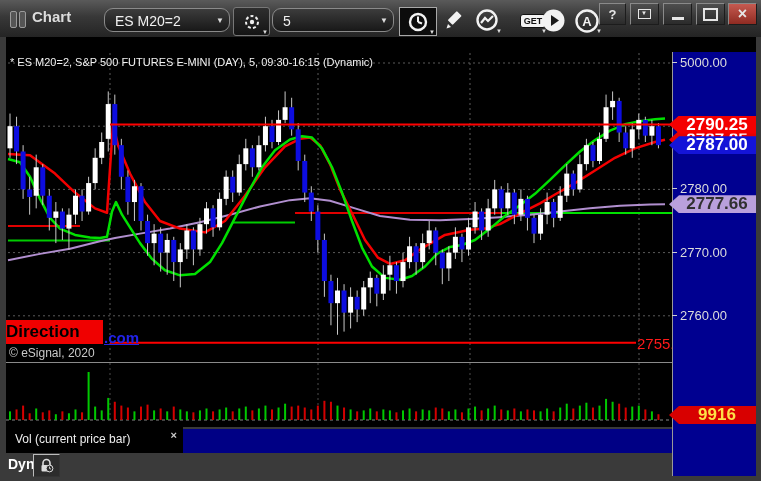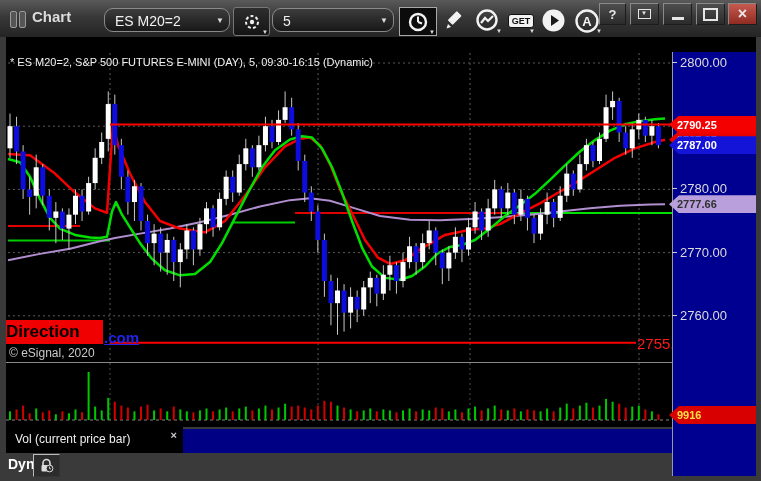--- a/index.html
+++ b/index.html
@@ -41,21 +41,21 @@
   #voltab{position:absolute;left:6px;top:427px;width:177px;height:26px;background:#000;}
   #voltab span.lbl{position:absolute;left:9px;top:5px;color:#eee;font-size:12px;}
   #voltab .x{position:absolute;right:6px;top:2px;color:#ccc;font-size:11px;font-weight:bold;text-shadow:1px 1px 0 #000;}
   #volstrip{position:absolute;left:183px;top:429px;width:489px;height:24px;background:#000085;}
   #title-row{position:absolute;left:10px;top:56px;color:#f2f2f2;font-size:11px;letter-spacing:0px;z-index:6;}
   
   .ptick{position:absolute;color:#dcdcdc;font-size:13px;}
   .ptick .dash{position:absolute;left:-1px;top:8px;width:5px;height:1px;background:#cfcfcf;}
   .ptick .t{position:absolute;left:7px;top:1px;}
   .tag{position:absolute;left:-4px;width:88px;height:18px;clip-path:polygon(0 50%,10px 0,100% 0,100% 100%,10px 100%);
-       font-size:11px;font-weight:bold;line-height:18px;text-align:left;padding-left:8px;box-sizing:border-box;}
+       font-size:17px;font-weight:bold;line-height:18px;text-align:center;padding-left:8px;box-sizing:border-box;}
   
   #direction-box{position:absolute;left:6px;top:320px;width:97px;height:24px;background:#f00000;z-index:7;
       color:#000;font-size:17px;font-weight:bold;text-align:left;line-height:23px;}
   #wm-com{position:absolute;left:104px;top:329px;color:#2222e8;font-size:15px;font-weight:bold;text-decoration:underline;z-index:7;}
   #copyright{position:absolute;left:9px;top:346px;color:#c8c8c8;font-size:12px;z-index:7;}
   #bline-label{position:absolute;left:637px;top:335px;width:35px;height:16px;overflow:hidden;color:#ff1a1a;font-size:15px;z-index:6;}
   #dyn-label{position:absolute;left:8px;top:456px;color:#fff;font-weight:bold;font-size:14px;z-index:6;}
   #lock-btn{position:absolute;left:33px;top:454px;width:25px;height:21px;border:1px solid;border-color:#bbb #333 #333 #bbb;
       background:#2c2c2c;z-index:6;display:flex;align-items:center;justify-content:center;}
   .tlabel{position:absolute;top:4px;color:#e0e0e0;font-size:13px;transform:translateX(-50%);}
@@ -109,21 +109,21 @@
     </div>
 
     <div class="toolbtn" style="left:471px;width:32px">
       <svg width="26" height="26" viewBox="0 0 26 26">
         <circle cx="13" cy="12" r="9.5" fill="none" stroke="#f2f2f2" stroke-width="2.4"></circle>
         <polyline points="7,15 11,10 14,13 19,8" fill="none" stroke="#f2f2f2" stroke-width="2.2"></polyline>
       </svg>
       <span class="tinyarr">▼</span>
     </div>
 
-    <div class="toolbtn" style="left:506px;width:30px">
+    <div class="toolbtn" style="left:518px;width:30px">
       <span style="background:#f2f2f2;color:#111;font-size:9px;font-weight:bold;padding:1px 3px;border-radius:3px;border:1px solid #111">GET</span>
       <span class="tinyarr">▼</span>
     </div>
 
     <div class="toolbtn" style="left:538px;width:30px">
       <svg width="25" height="25" viewBox="0 0 25 25">
         <circle cx="12.5" cy="12.5" r="11" fill="#f2f2f2"></circle>
         <path d="M10 7 L18 12.5 L10 18 Z" fill="#1a1a1a"></path>
       </svg>
     </div>
@@ -495,21 +495,21 @@
 
   <div id="voltab">
     <span class="lbl">Vol (current price bar)</span>
     <span class="x">×</span>
   </div>
   <div id="volstrip"></div>
 
   <div id="price-axis">
       <div class="ptick" style="top: 2px;">
         <div class="dash"></div>
-        <div class="t">2800.00</div>
+        <div class="t">5000.00</div>
       </div>
       <div class="ptick" style="top: 128.4px;">
         <div class="dash"></div>
         <div class="t">2780.00</div>
       </div>
       <div class="ptick" style="top: 191.6px;">
         <div class="dash"></div>
         <div class="t">2770.00</div>
       </div>
       <div class="ptick" style="top: 254.8px;">

